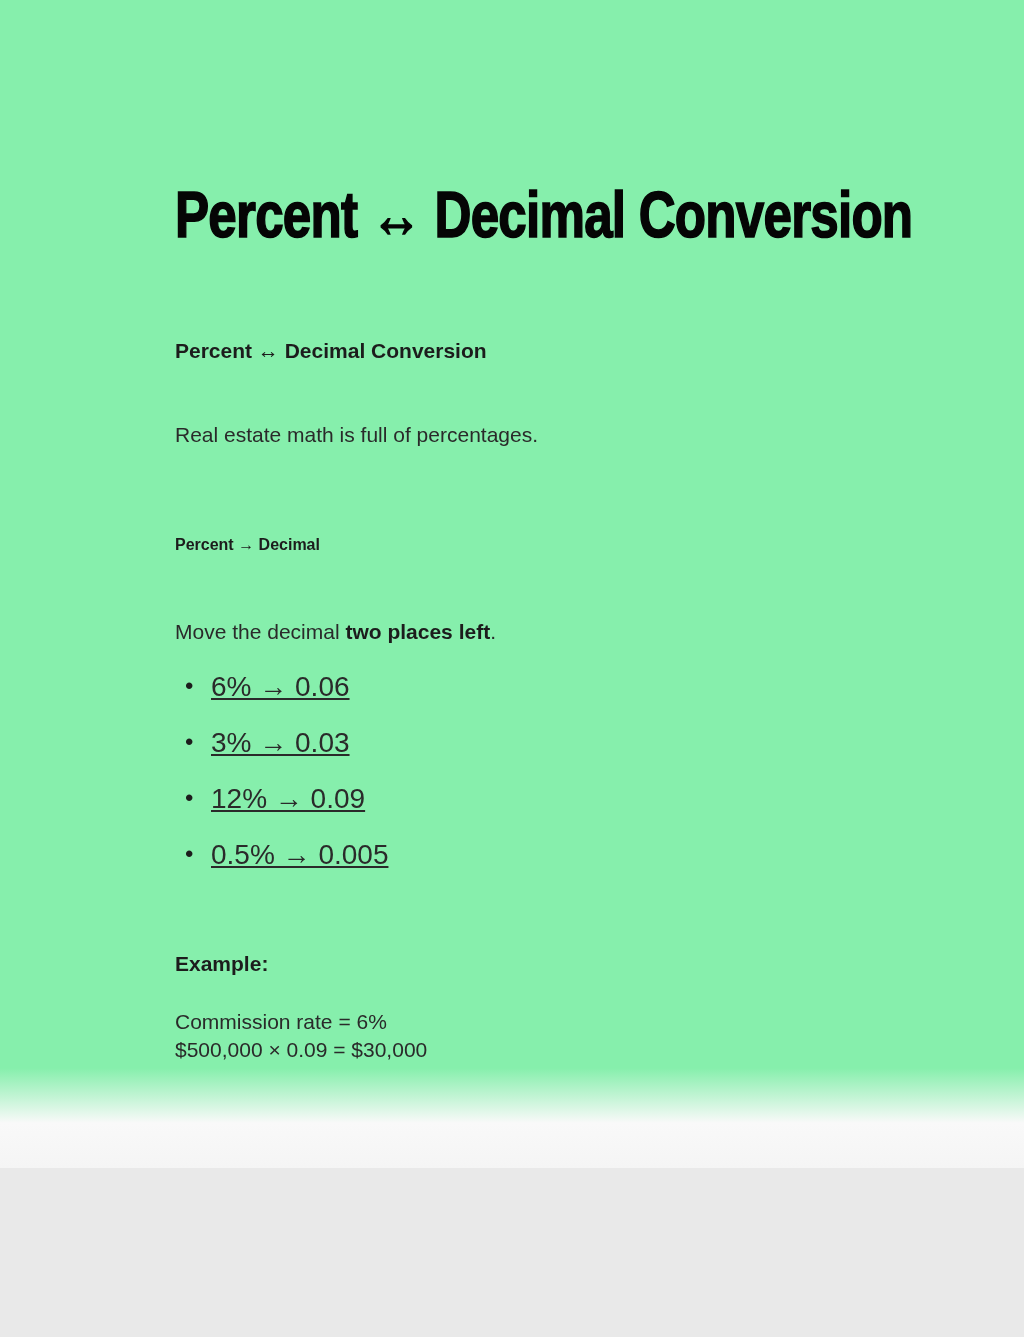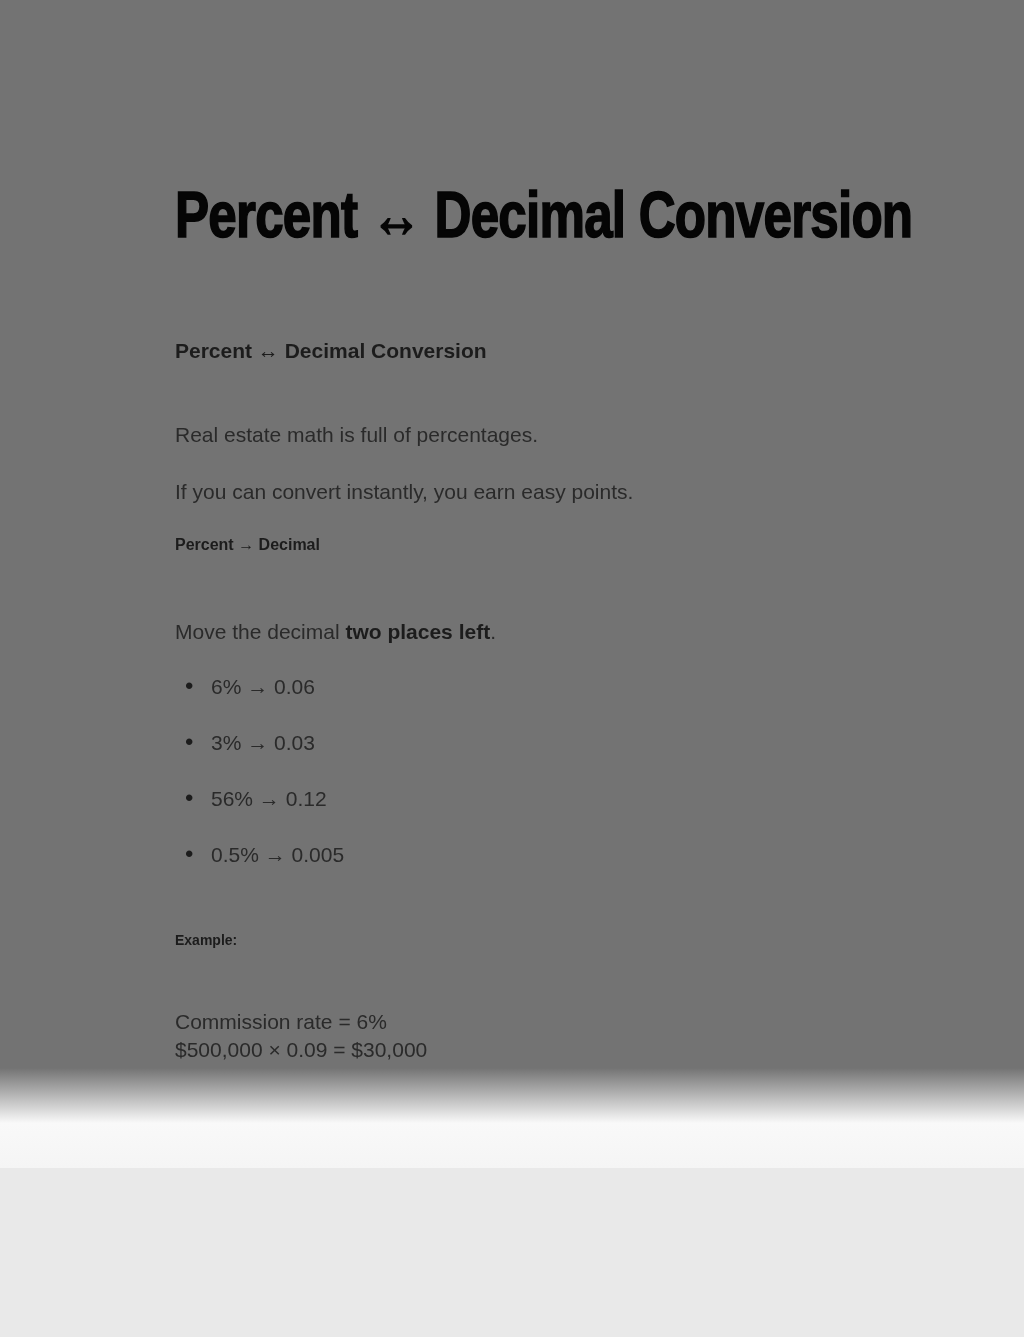--- a/index.html
+++ b/index.html
@@ -2,21 +2,21 @@
 <html><head>
 <meta charset="utf-8">
 <style>
   * { margin: 0; padding: 0; box-sizing: border-box; }
   html, body { background: #e9e9e9; }
   .page {
     position: relative;
     width: 1024px;
     height: 1168px;
     margin: 0 auto;
-    background: #737373;
+    background: #86efac;
     overflow: hidden;
     font-family: "Liberation Sans", sans-serif;
     color: #212121;
   }
   .abs { position: absolute; left: 175px; }
 
   .doc-title {
     top: 182px;
     font-size: 64px;
     line-height: 1.05;
@@ -57,35 +57,36 @@
 
   .bullet-list {
     top: 676px;
     list-style: none;
   }
   .bullet-list li {
     position: relative;
     padding-left: 36px;
     line-height: 22px;
     margin-bottom: 34px;
-    font-size: 21px;
+    font-size: 28px;
     color: #2a2a2a;
+    text-decoration: underline;
   }
   .bullet-list li::before {
     content: "•";
     position: absolute;
     left: 10px;
     top: -1px;
     font-size: 24px;
     color: #1c1c1c;
   }
 
   .example-heading {
-    top: 932px;
-    font-size: 14px;
+    top: 952px;
+    font-size: 21px;
     font-weight: 700;
     color: #1c1c1c;
   }
   .example-block {
     top: 1008px;
     line-height: 28px;
   }
 
   .page-number {
     position: absolute;
@@ -128,30 +129,29 @@
 <body>
 
 <div class="page">
 
   <h1 class="abs doc-title">Percent ↔ Decimal Conversion</h1>
 
   <div class="abs subtitle">Percent ↔ Decimal Conversion</div>
 
   <p class="abs body-text p1">Real estate math is full of percentages.</p>
 
-  <p class="abs body-text p2">If you can convert instantly, you earn easy points.</p>
 
   <div class="abs section-heading">Percent → Decimal</div>
 
   <p class="abs body-text rule-line"><span>Move the decimal </span><b>two places left</b><span>.</span></p>
 
   <ul class="abs bullet-list">
     <li>6% → 0.06</li>
     <li>3% → 0.03</li>
-    <li>56% → 0.12</li>
+    <li>12% → 0.09</li>
     <li>0.5% → 0.005</li>
   </ul>
 
   <div class="abs example-heading">Example:</div>
 
   <div class="abs body-text example-block">
     <div>Commission rate = 6%</div>
     <div>$500,000 × 0.09 = $30,000</div>
   </div>
 

